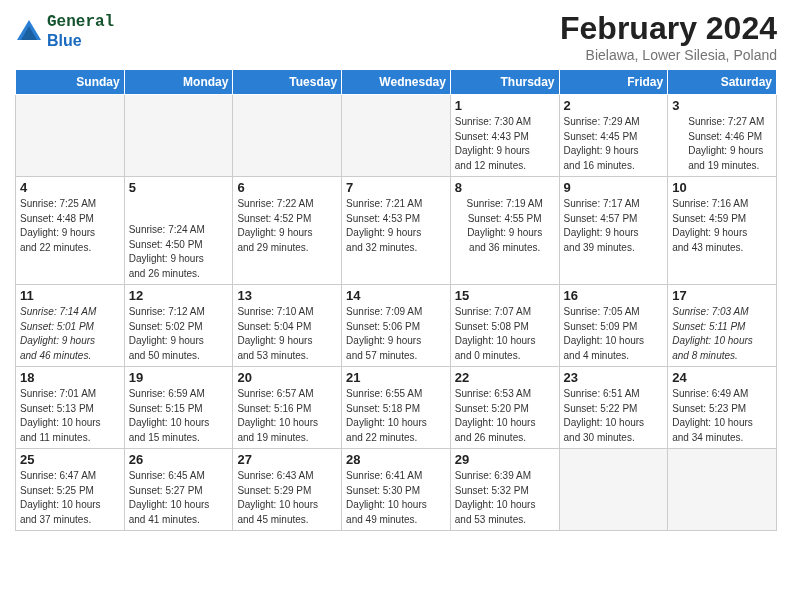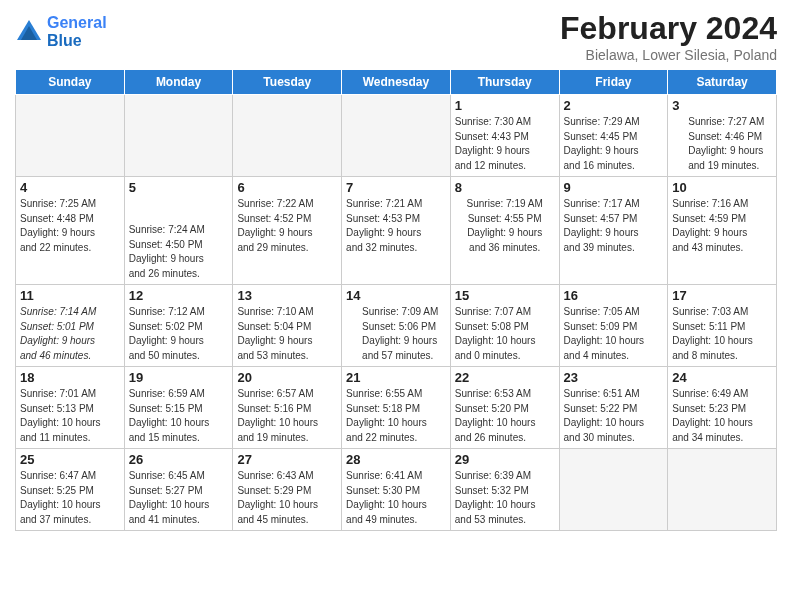--- a/index.html
+++ b/index.html
@@ -25,21 +25,21 @@
       align-items: center;
       margin-top: 4px;
     }
     .logo-text {
       display: flex;
       flex-direction: column;
       font-size: 16px;
       font-weight: bold;
       line-height: 1.1;
     }
-    .logo-text .general { color: #3b82f6; }
+    .logo-text .general { color: #14532d; font-family: Liberation Mono, monospace; }
     .logo-text .blue { color: #1a6bbf; }
     .logo-icon {
       width: 28px;
       height: 28px;
       margin-right: 4px;
     }
     .title-block {
       text-align: right;
     }
     .month-title {
@@ -55,21 +55,21 @@
       width: 100%;
       border-collapse: collapse;
       table-layout: fixed;
     }
     .calendar th {
       background: #2a7fd4;
       color: #fff;
       font-size: 12px;
       font-weight: bold;
       padding: 5px 4px;
-      text-align: center;
+      text-align: right;
       border: 1px solid #fff;
     }
     .calendar td {
       border: 1px solid #ccc;
       vertical-align: top;
       padding: 3px 4px;
       font-size: 10px;
       color: #333;
       height: 82px;
       background: #fff;
@@ -219,42 +219,42 @@
           </td>
           <td>
             <span class="day-number">13</span>
             <div class="day-info" style="white-space: pre-line;">Sunrise: 7:10 AM
 Sunset: 5:04 PM
 Daylight: 9 hours
 and 53 minutes.</div>
           </td>
           <td>
             <span class="day-number">14</span>
-            <div class="day-info" style="white-space: pre-line; margin-left: 16px;">Sunrise: 7:09 AM
+            <div class="day-info" style="white-space: pre-line;">Sunrise: 7:09 AM
 Sunset: 5:06 PM
 Daylight: 9 hours
 and 57 minutes.</div>
           </td>
           <td>
             <span class="day-number">15</span>
             <div class="day-info" style="white-space: pre-line;">Sunrise: 7:07 AM
 Sunset: 5:08 PM
 Daylight: 10 hours
 and 0 minutes.</div>
           </td>
           <td>
             <span class="day-number">16</span>
             <div class="day-info" style="white-space: pre-line;">Sunrise: 7:05 AM
 Sunset: 5:09 PM
 Daylight: 10 hours
 and 4 minutes.</div>
           </td>
           <td>
             <span class="day-number">17</span>
-            <div class="day-info" style="white-space: pre-line;">Sunrise: 7:03 AM
+            <div class="day-info" style="white-space: pre-line; font-style: italic;">Sunrise: 7:03 AM
 Sunset: 5:11 PM
 Daylight: 10 hours
 and 8 minutes.</div>
           </td>
         </tr>
         <tr>
           <td>
             <span class="day-number">18</span>
             <div class="day-info" style="white-space: pre-line;">Sunrise: 7:01 AM
 Sunset: 5:13 PM

